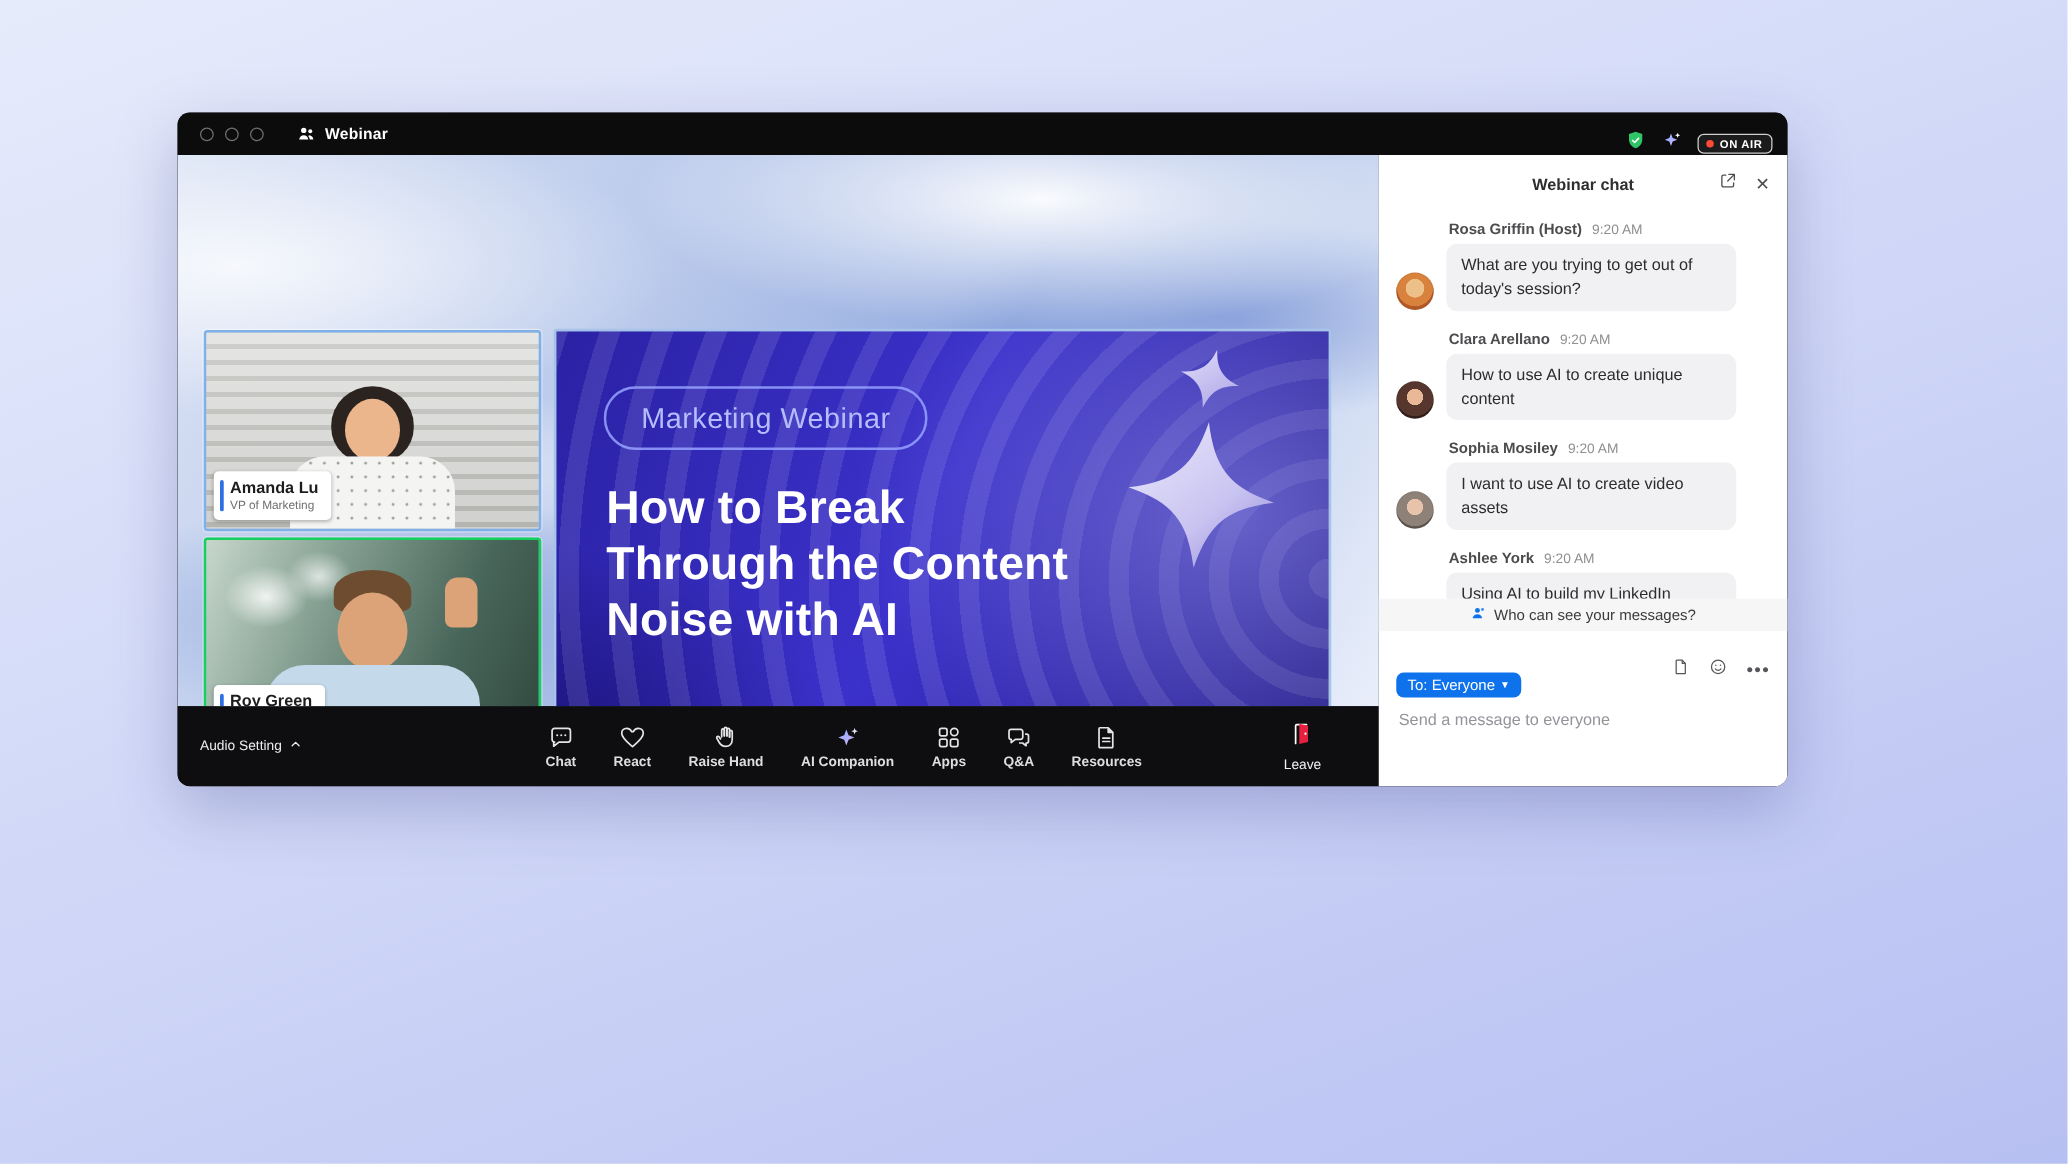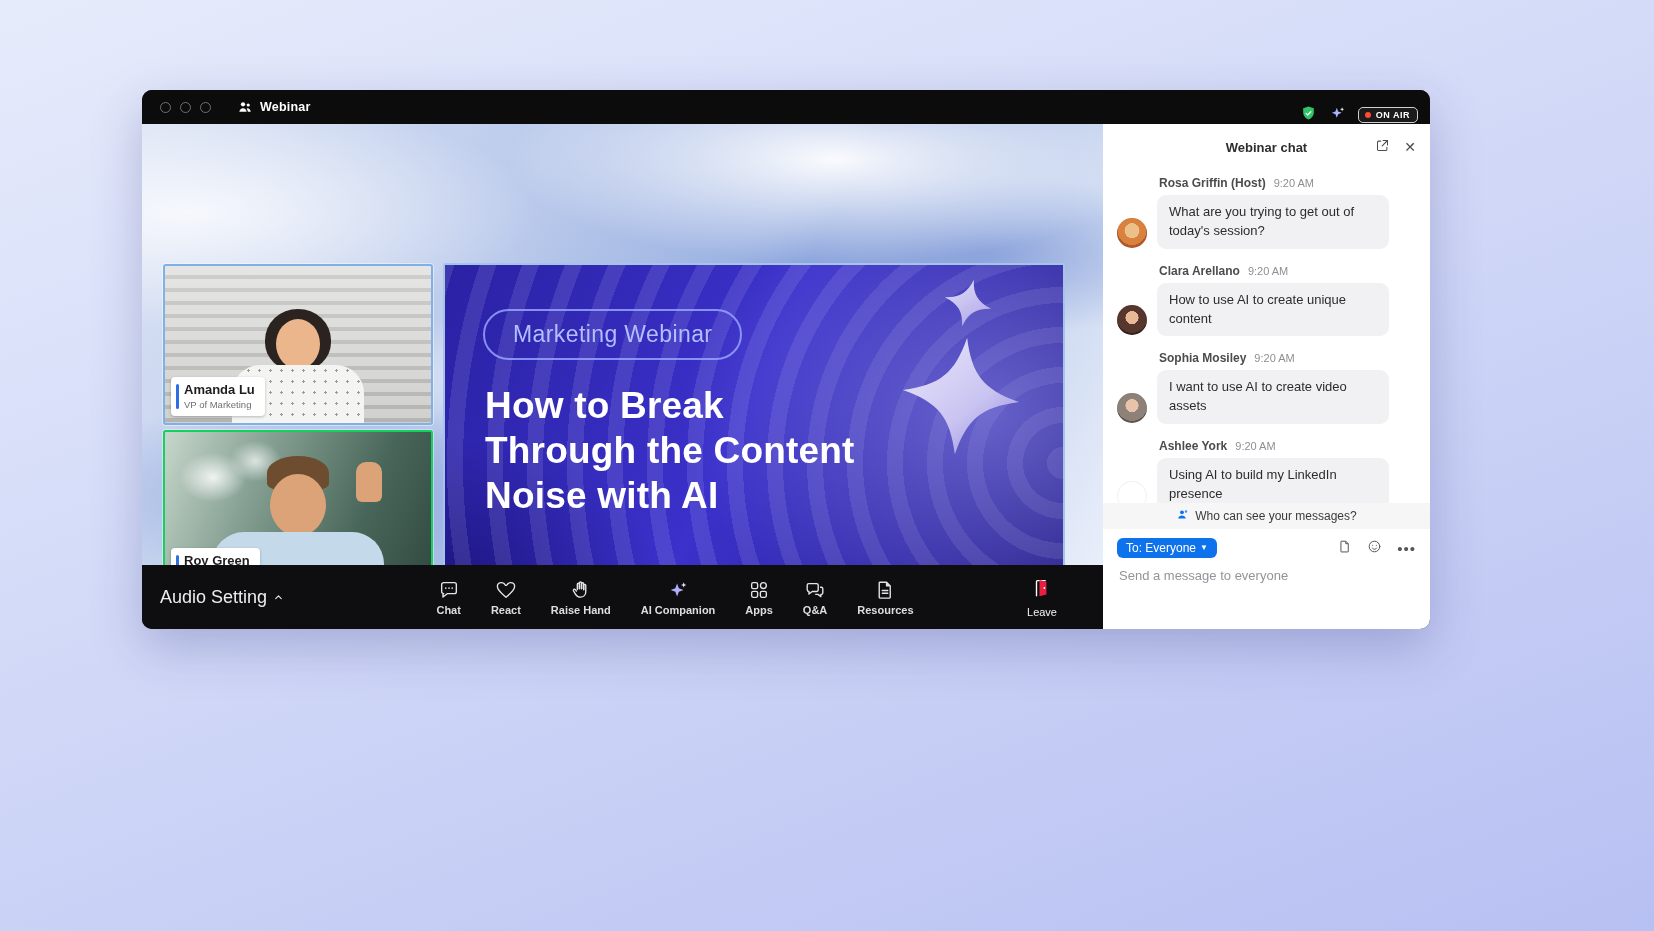--- a/index.html
+++ b/index.html
@@ -102,21 +102,21 @@
   .slide-title { position:absolute; left:40px; top:118px; color:#fff; font-weight:700;
     font-size:37px; line-height:1.22; letter-spacing:.2px; }
   .star { position:absolute; }
   .star-small { left:497px; top:12px; width:52px; height:52px; transform:rotate(14deg); }
   .star-big { left:455px; top:70px; width:122px; height:122px; transform:rotate(6deg); }
 
   
   .toolbar { position:absolute; left:0; bottom:0; width:961px; height:64px;
     background:#0e0e10; display:grid; grid-template-columns:225px 1fr 120px; align-items:center; }
   .audio-setting { display:flex; align-items:center; gap:6px; padding-left:18px;
-    color:#ededee; font-size:18px; cursor:default; }
+    color:#ededee; font-size:11px; cursor:default; }
   .tool-center { display:flex; justify-content:center; align-items:center; gap:30px; }
   .tool-item { display:flex; flex-direction:column; align-items:center; gap:3px; color:#e4e4e6;font-weight:bold; }
   .tool-item svg { display:block; }
   .tool-label { font-size:11px; color:#dedee0; white-space:nowrap; }
   .leave-item { display:flex; flex-direction:column; align-items:center; gap:3px; justify-self:end; padding-right:46px; }
   .leave-item .tool-label { color:#f2f2f3; }
 
   
   .chatpanel { position:absolute; top:34px; left:961px; width:327px; bottom:0;
     background:#fff; display:flex; flex-direction:column; }
@@ -137,21 +137,21 @@
   .msg-name { font-size:12px; font-weight:700; color:#4c4c4f; }
   .msg-time { font-size:11px; color:#8f8f93; }
   .bubble { background:#f1f1f3; border-radius:9px; padding:8px 12px; font-size:13px;
     color:#2c2c2e; line-height:1.45; max-width:232px; display:inline-block; }
 
   .chat-footer { flex:0 0 auto; }
   .privacy-strip { height:26px; background:#f6f6f7; display:flex; align-items:center; justify-content:center;
     gap:6px; font-size:12px; color:#3a3a3d; }
   .compose-row { display:flex; align-items:center; padding:9px 14px 4px 14px; }
   .to-pill { background:#0e72ed; color:#fff; font-size:12px; border-radius:6px;
-    padding:3px 9px; display:flex; align-items:center; gap:4px; font-weight:400; }
+    padding:3px 9px; display:flex; align-items:center; gap:4px; font-weight:400;margin-top:24px; }
   .to-caret { font-size:8px; line-height:1; }
   .compose-icons { margin-left:auto; display:flex; align-items:center; gap:15px; color:#55555a; }
   .chat-input { padding:6px 16px 46px 16px; font-size:13px; color:#93939a; }
 
   .ellipsis-icon { font-size:15px; letter-spacing:1px; color:#55555a; line-height:1; }
   .close-icon { font-size:14px; color:#4d4d50; line-height:1; }
 </style>
 </head>
 <body>
 

